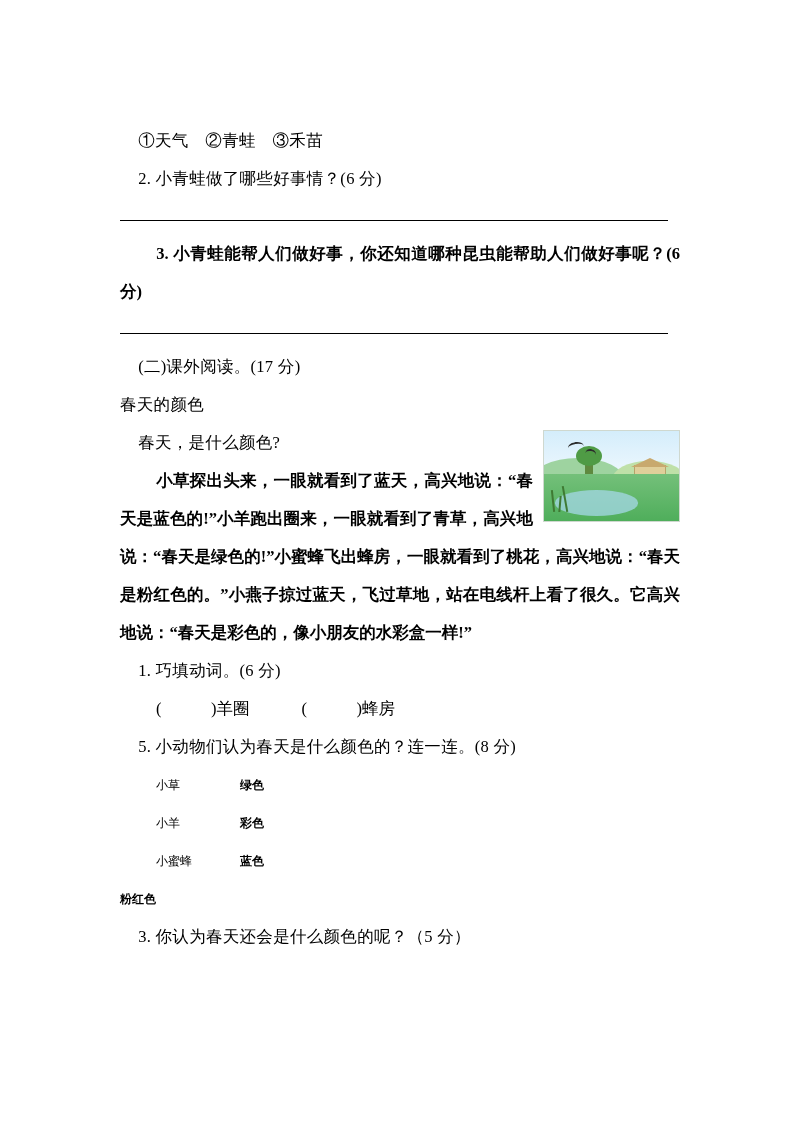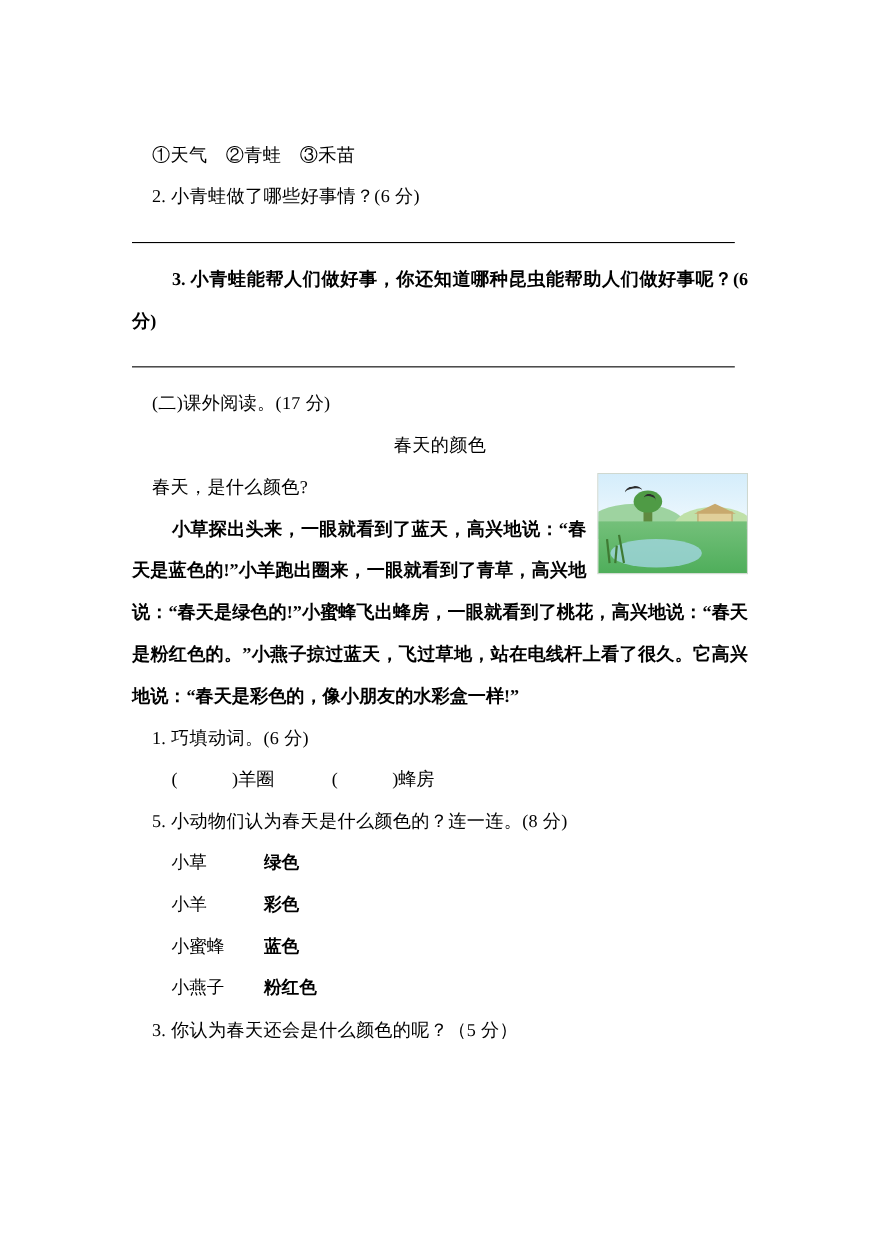--- a/index.html
+++ b/index.html
@@ -33,21 +33,20 @@
   .line {
     font-size: 16.5px;
     line-height: 38px;
     letter-spacing: 0.3px;
     white-space: pre-wrap;
   }
   .indent1 {
     text-indent: 1.1em;
   }
   .center {
-    text-align: center;
   }
   .gap-s { height: 10px; }
   .rule {
     border: none;
     border-top: 1.2px solid #000;
     margin: 0;
     width: 548px;
   }
   .rule-wrap-1 { padding-top: 22px; padding-bottom: 4px; }
   .rule-wrap-2 { padding-top: 22px; padding-bottom: 4px; }
@@ -119,21 +118,21 @@
     transform: rotate(-8deg);
   }
   .illus .bird.b2 { left: 30%; top: 20%; width: 11px; transform: rotate(10deg); }
   .illus .reed {
     position: absolute; left: 6%; bottom: 10%; width: 2px; height: 22px;
     background: #3f7a33; transform: rotate(-6deg);
   }
   .illus .reed.r2 { left: 11%; height: 16px; transform: rotate(5deg); }
   .illus .reed.r3 { left: 15%; height: 26px; transform: rotate(-10deg); }
   .match-list {
-    font-size: 16px;
+    font-size: 12px;
     line-height: 38px;
   }
   .match-row {
     display: flex;
   }
   .match-left {
     width: 120px;
     padding-left: 36px;
     box-sizing: border-box;
   }
@@ -212,21 +211,20 @@
       </div>
       <div class="match-row">
         <div class="match-left">小羊</div>
         <div class="match-right">彩色</div>
       </div>
       <div class="match-row">
         <div class="match-left">小蜜蜂</div>
         <div class="match-right">蓝色</div>
       </div>
       <div class="match-row">
-        <div class="match-left">小燕子</div>
         <div class="match-right">粉红色</div>
       </div>
     </div>
 
     <div class="line indent1">3. 你认为春天还会是什么颜色的呢？（5 分）</div>
 
   </div>
 </div>
 
 </body></html>

